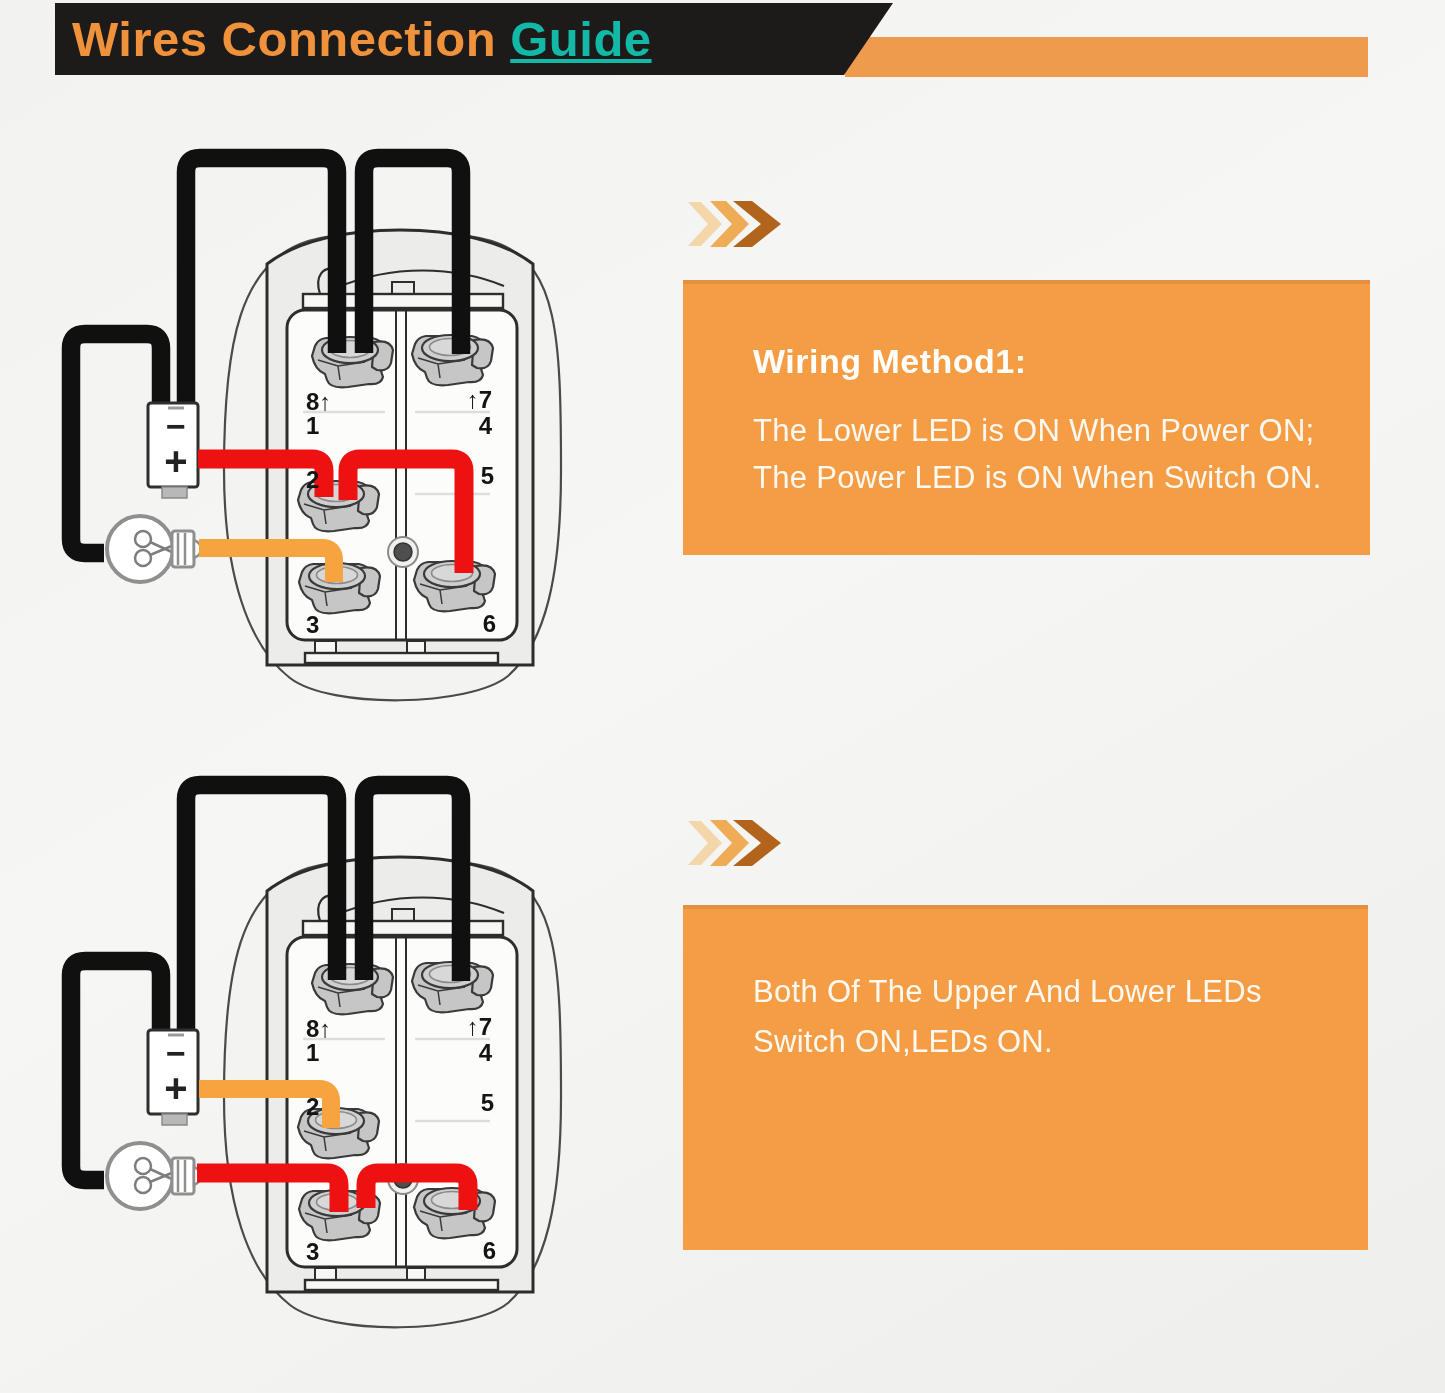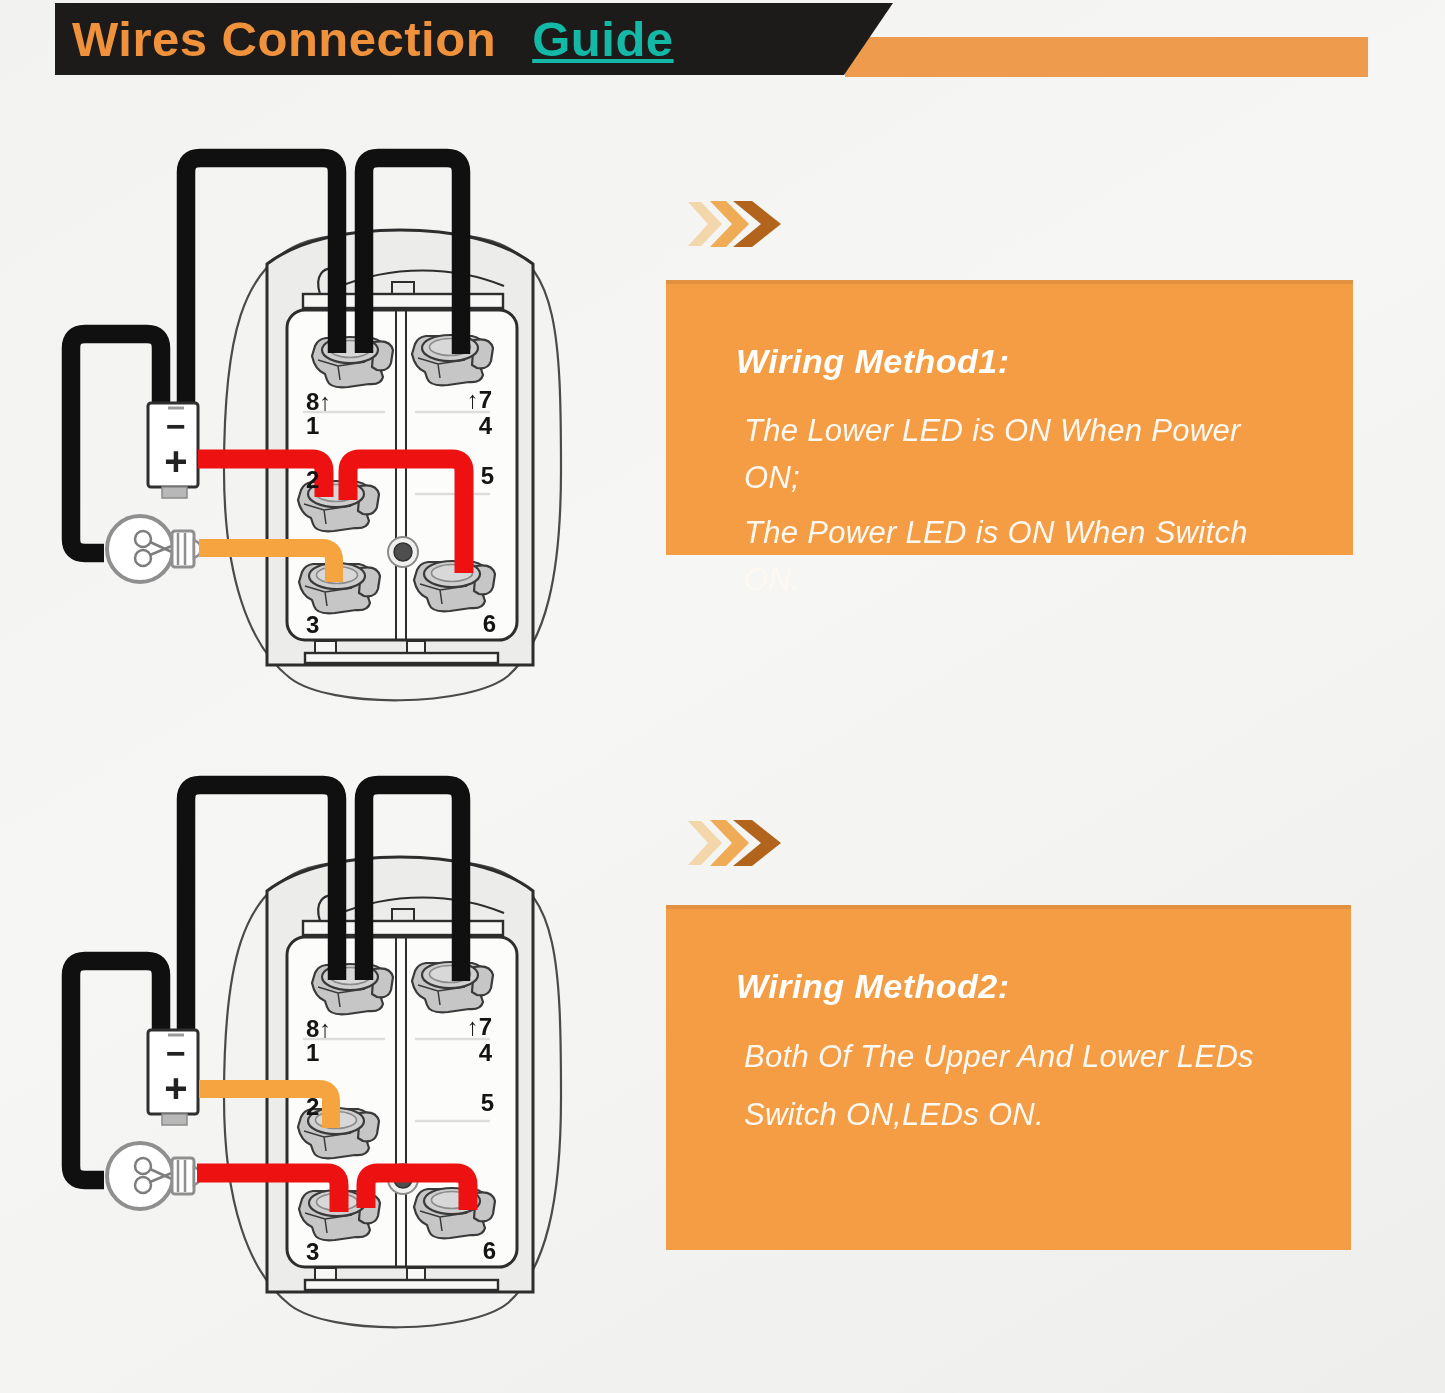--- a/index.html
+++ b/index.html
@@ -6,41 +6,41 @@
   body{font-family:"Liberation Sans", sans-serif;}
   .canvas{position:relative;width:1445px;height:1393px;overflow:hidden;
           background:linear-gradient(150deg,#f2f2f1 0%,#f6f6f5 45%,#eeeeec 100%);}
   
   .accent-bar{position:absolute;left:845px;top:37px;width:523px;height:40px;}
   .banner{position:absolute;left:55px;top:3px;width:838px;height:72px;
           clip-path:polygon(0 0,100% 0,calc(100% - 49px) 100%,0 100%);
           display:flex;align-items:center;padding-left:17px;box-sizing:border-box;}
   .banner .t{font-size:49px;font-weight:bold;letter-spacing:.5px;line-height:70px;white-space:pre;}
   
-  .info-box{position:absolute;left:666px;box-sizing:border-box;
-            padding:58px 40px 0 70px;border-top:4px solid rgba(0,0,0,.07);font-style:italic;}
+  .info-box{position:absolute;left:683px;box-sizing:border-box;
+            padding:58px 40px 0 70px;border-top:4px solid rgba(0,0,0,.07);}
   .box-1{top:280px;width:687px;height:275px;}
   .box-2{top:905px;width:685px;height:345px;}
   .info-box h2{margin:0 0 26px 0;font-size:34px;font-weight:bold;color:#ffffff;letter-spacing:.5px;}
-  .info-box p{margin:8px;font-size:31px;color:#fdf9f2;letter-spacing:.3px;}
+  .info-box p{margin:0;font-size:31px;color:#fdf9f2;letter-spacing:.3px;}
   .box-1 p{line-height:47px;}
   .box-2 p{line-height:50px;}
   .chev{position:absolute;left:688px;width:100px;height:46px;}
   .chev-1{top:201px;} .chev-2{top:820px;}
   svg text{font-family:"Liberation Sans", sans-serif;}
   .tlabel{font-size:24px;font-weight:bold;fill:#141414;}
   .batsym{font-weight:bold;fill:#222;}
 </style>
 </head>
 <body>
 
 <div class="canvas">
 
   <div class="accent-bar" style="background: rgb(239, 155, 78);"></div>
-  <div class="banner" style="background: rgb(29, 27, 26); gap: 22px;">
+  <div class="banner" style="background: rgb(29, 27, 26);">
     <span class="t" style="color: rgb(240, 145, 60);">Wires Connection </span>
     <span class="t" style="color: #14b8a6; text-decoration: underline;">Guide</span>
   </div>
 
   <svg class="chev chev-1" viewBox="0 0 100 46">
     <polygon points="0,1 13,1 34,23 13,45 0,45 20,23" fill="#f3d7ab"></polygon>
     <polygon points="22,0 38,0 61,23 38,46 22,46 44,23" fill="#efab55"></polygon>
     <polygon points="45,0 64,0 93,23 64,46 45,46 73,23" fill="#b2631c"></polygon>
   </svg>
   <svg class="chev chev-2" viewBox="0 0 100 46">
@@ -48,21 +48,20 @@
     <polygon points="22,0 38,0 61,23 38,46 22,46 44,23" fill="#efab55"></polygon>
     <polygon points="45,0 64,0 93,23 64,46 45,46 73,23" fill="#b2631c"></polygon>
   </svg>
 
   <div class="info-box box-1" style="background: rgb(244, 157, 69);">
     <h2>Wiring Method1:</h2>
     <p>The Lower LED is ON When Power ON;</p>
     <p>The Power LED is ON When Switch ON.</p>
   </div>
   <div class="info-box box-2" style="background: rgb(244, 157, 69);">
-    <h2>Wiring Method2:</h2>
     <p>Both Of The Upper And Lower LEDs</p>
     <p>Switch ON,LEDs ON.</p>
   </div>
 
   <svg width="700" height="1393" viewBox="0 0 700 1393" style="position:absolute;left:0;top:0;">
     <defs>
 
       <g id="nut">
         <path d="M -38,4 L -35,-6 Q -32,-13 -24,-14 L 22,-14 Q 32,-12 35,-4 L 38,6 Q 40,16 31,19 L 33,25 Q 31,33 19,32 L -2,35 Q -20,37 -23,28 L -25,22 Q -35,18 -38,4 Z" fill="#c6c6c6" stroke="#3a3a3a" stroke-width="2.2" stroke-linejoin="round"></path>
         <path d="M 24,-10 Q 40,-13 43,-2 L 41,11 Q 38,20 27,18 L 22,15 Z" fill="#c6c6c6" stroke="#3a3a3a" stroke-width="2.2" stroke-linejoin="round"></path>

